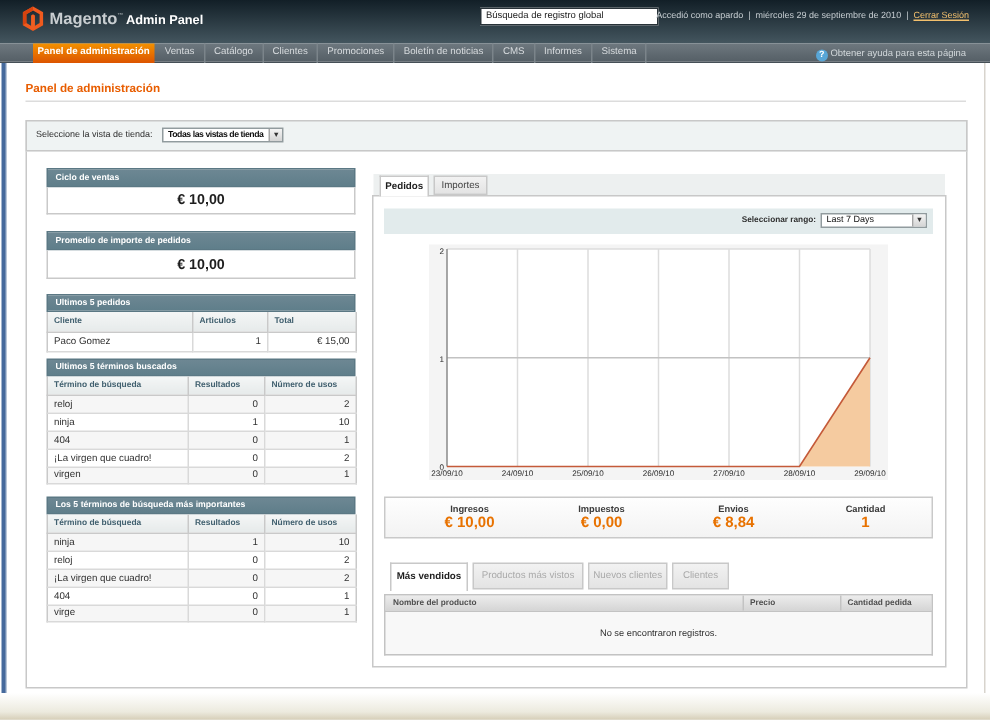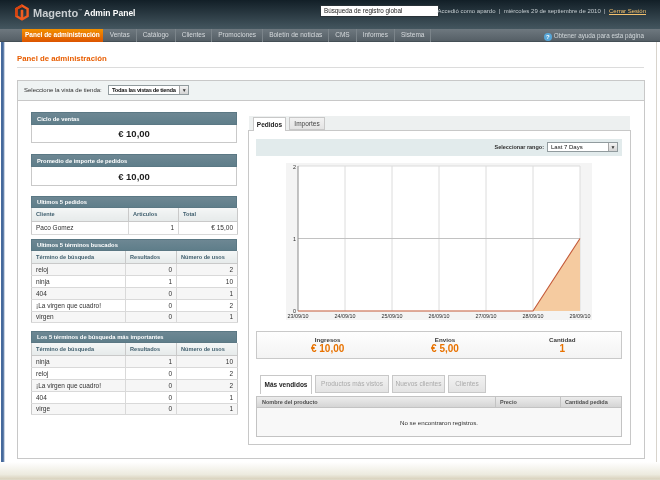--- a/index.html
+++ b/index.html
@@ -241,22 +241,26 @@
     <text x="247" y="154.5" text-anchor="middle">28/09/10</text>
     <text x="294" y="154.5" text-anchor="middle">29/09/10</text>
   </g>
 </svg>
 <div class="abs" id="totals">
   <div class="c">
       <div class="lab">Ingresos</div>
       <div class="val">€ 10,00</div>
     </div>
   <div class="c">
+      <div class="lab">Impuestos</div>
+      <div class="val">€ 0,00</div>
+    </div>
+  <div class="c">
       <div class="lab">Envios</div>
-      <div class="val">€ 5,00</div>
+      <div class="val">€ 8,84</div>
     </div>
   <div class="c">
       <div class="lab">Cantidad</div>
       <div class="val">1</div>
     </div>
 </div>
 <div class="tab on" style="left:260px;top:375px;width:52px;height:19px;line-height:17px">Más vendidos</div>
 <div class="tab off2" style="left:315px;top:375px;width:74px;height:18px;line-height:16px">Productos más vistos</div>
 <div class="tab off2" style="left:392px;top:375px;width:53px;height:18px;line-height:16px">Nuevos clientes</div>
 <div class="tab off2" style="left:448px;top:375px;width:38px;height:18px;line-height:16px">Clientes</div>

